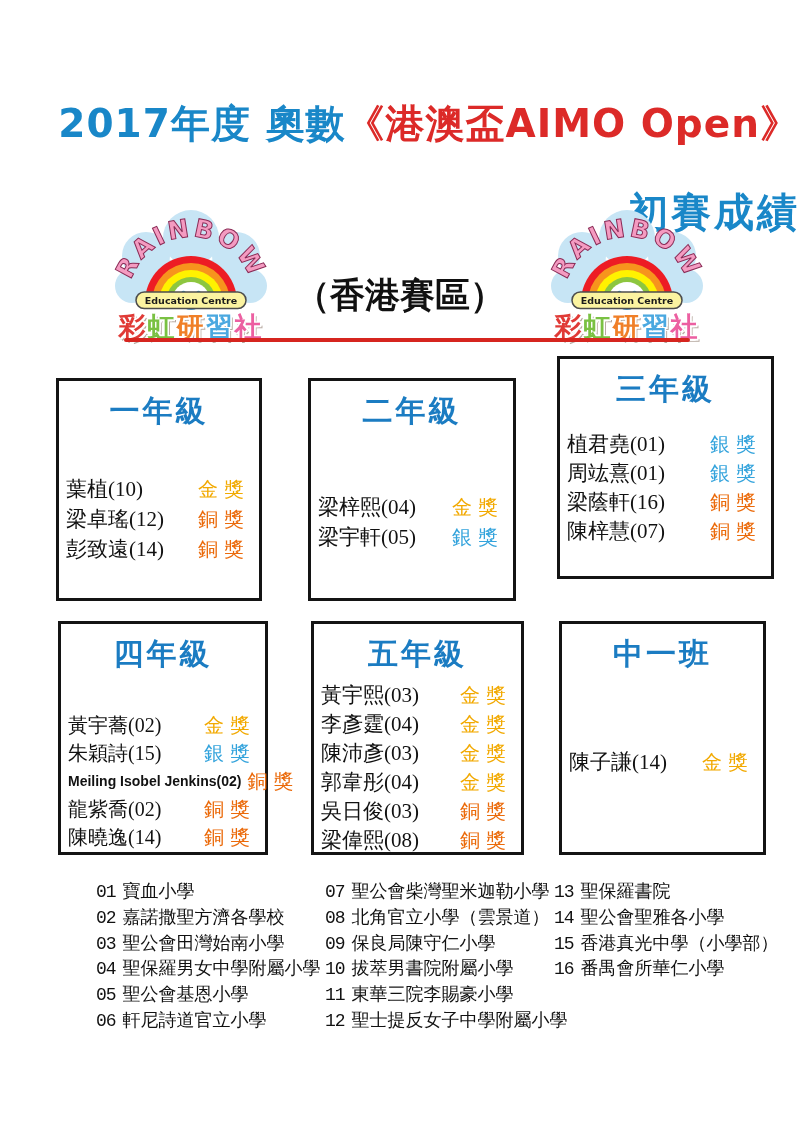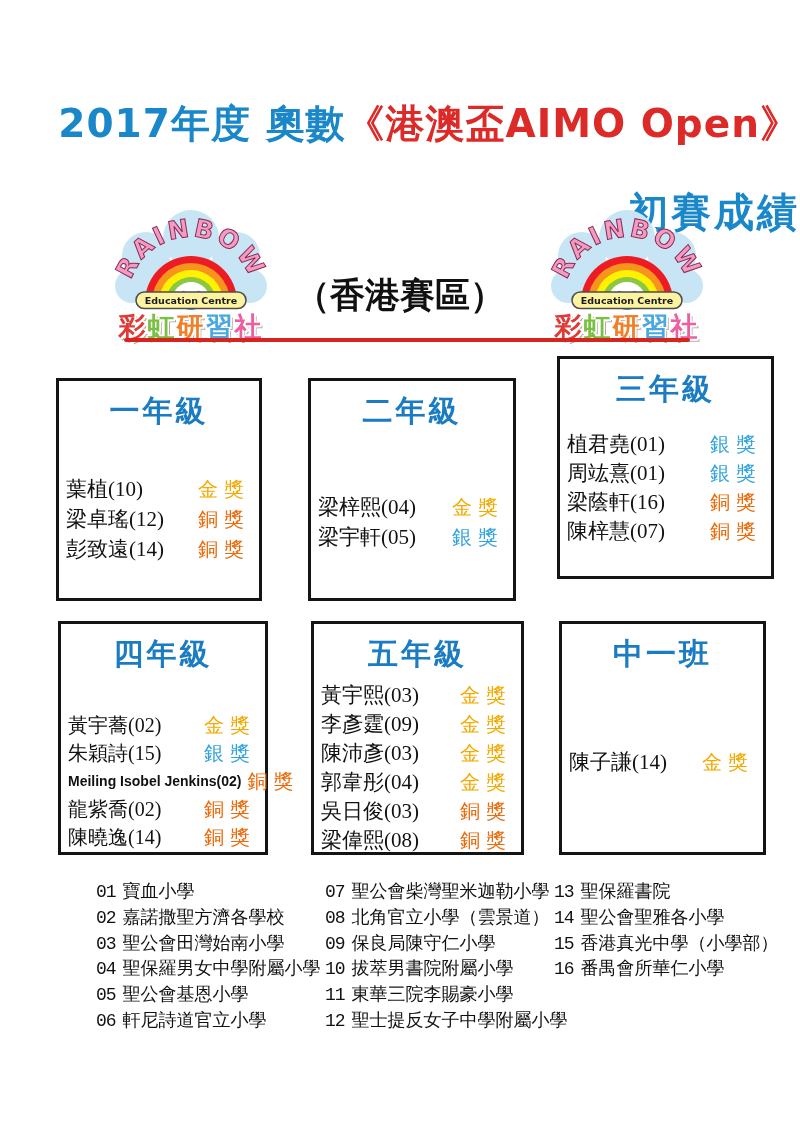--- a/index.html
+++ b/index.html
@@ -235,21 +235,21 @@
         </div>
       </div>
       <div class="grade-box gb5">
         <div class="gb-title">五年級</div>
         <div class="gb-entries">
           <div class="entry">
             <span class="entry-name">黃宇熙(03)</span>
             <span class="entry-award award-gold">金獎</span>
           </div>
           <div class="entry">
-            <span class="entry-name">李彥霆(09)</span>
+            <span class="entry-name">李彥霆(04)</span>
             <span class="entry-award award-gold">金獎</span>
           </div>
           <div class="entry">
             <span class="entry-name">陳沛彥(03)</span>
             <span class="entry-award award-gold">金獎</span>
           </div>
           <div class="entry">
             <span class="entry-name">郭韋彤(04)</span>
             <span class="entry-award award-gold">金獎</span>
           </div>

